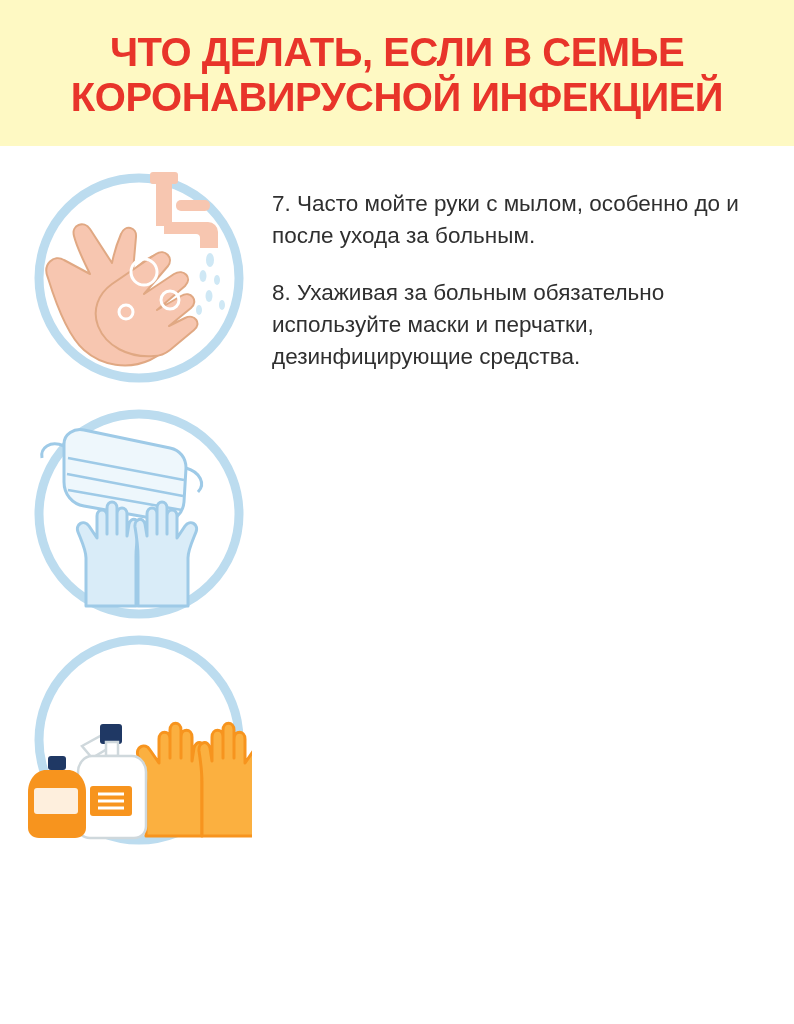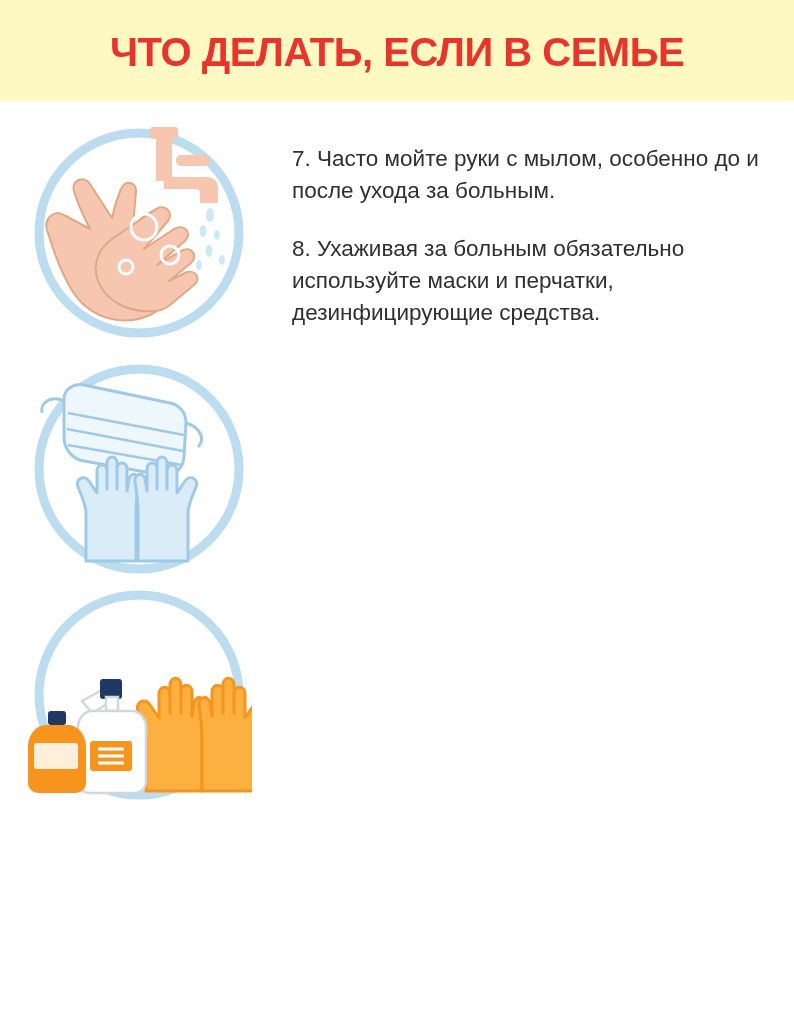--- a/index.html
+++ b/index.html
@@ -41,21 +41,20 @@
     display: block;
     padding: 0;
     position: relative;
     width: 794px;
   }
   .row {
     display: flex;
     align-items: flex-start;
     padding: 0 20px 0 14px;
     box-sizing: border-box;
-    gap: 20px;
   }
   .icon-cell {
     width: 250px;
     min-width: 250px;
     display: flex;
     justify-content: center;
     align-items: flex-start;
   }
   .text-cell {
     flex: 1;
@@ -81,20 +80,21 @@
   .row-1 { margin-top: 14px; }
   .row-2 { margin-top: 10px; }
   .row-3 { margin-top: 6px; }
 </style>
 </head>
 <body>
 
 <div class="header">
   <div class="header-title">
     <span class="header-line">ЧТО ДЕЛАТЬ, ЕСЛИ В СЕМЬЕ</span>
+    <span class="header-line">КОРОНАВИРУСНОЙ ИНФЕКЦИЕЙ</span>
   </div>
 </div>
 
 <div class="content">
 
   <div class="row row-1">
     <div class="icon-cell">
       <div class="circle-wrap">
         <svg width="226" height="226" viewBox="0 0 226 226" xmlns="http://www.w3.org/2000/svg">
           <circle cx="113" cy="118" r="100" fill="none" stroke="#bcdcef" stroke-width="9"></circle>

